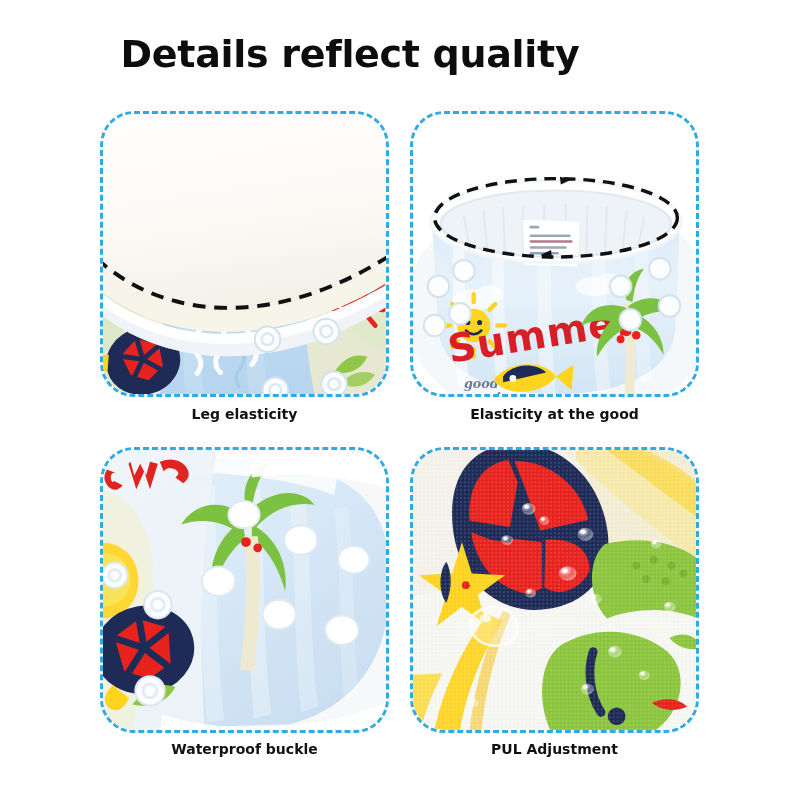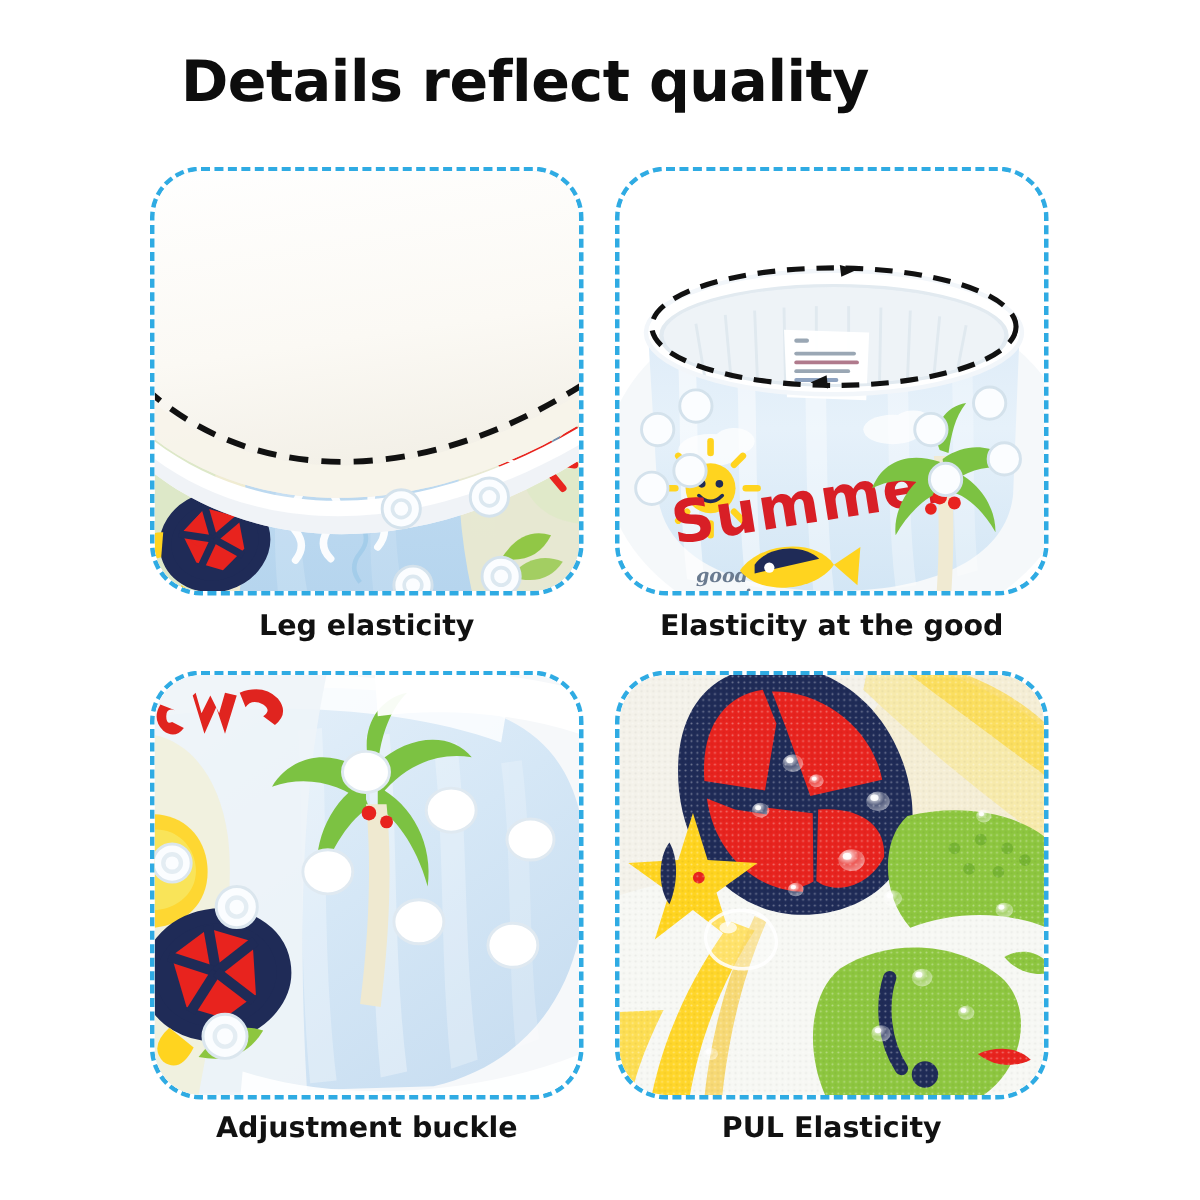--- a/index.html
+++ b/index.html
@@ -49,21 +49,21 @@
   }
   .p1 { left: 100px; top: 111px; }
   .p2 { left: 410px; top: 111px; }
   .p3 { left: 100px; top: 447px; }
   .p4 { left: 410px; top: 447px; }
 
   .caption {
     position: absolute;
     width: 289px;
     text-align: center;
-    font-size: 19px;
+    font-size: 14px;
     font-weight: 700;
     color: #111;
     font-family: "DejaVu Sans", sans-serif;
   }
   .c1 { left: 100px; top: 406px; }
   .c2 { left: 410px; top: 406px; }
   .c3 { left: 100px; top: 741px; }
   .c4 { left: 410px; top: 741px; }
 
   .fill { position: absolute; inset: 0; }
@@ -491,21 +491,21 @@
             </g>
         </g>
 
         <path d="M150 0 C200 -6 260 0 300 14 L300 44 C254 26 198 22 152 28 Z" fill="#ffffff" opacity="0.95"></path>
 
         <path d="M60 270 C130 292 220 286 290 258 L292 290 L58 292 Z" fill="#ffffff" opacity="0.9"></path>
       </g>
     </svg>
   </div>
 </div>
-<div class="caption c3">Adjustment buckle</div>
+<div class="caption c3">Waterproof buckle</div>
 
 <div class="panel p4">
   <div class="panel-inner">
     <svg class="fill" viewBox="0 0 289 286" preserveAspectRatio="xMidYMid slice">
       <defs>
         <pattern id="pulweave" width="4" height="4" patternUnits="userSpaceOnUse">
           <rect width="4" height="4" fill="none"></rect>
           <circle cx="1" cy="1" r="0.7" fill="#ffffff" opacity="0.35"></circle>
           <circle cx="3" cy="3" r="0.7" fill="#000000" opacity="0.05"></circle>
         </pattern>
@@ -627,13 +627,13 @@
             </g>
           <g>
               <ellipse cx="262" cy="160" rx="6" ry="5" fill="url(#drop)"></ellipse>
               <ellipse cx="260" cy="158.2" rx="2" ry="1.7" fill="#ffffff" opacity="0.9"></ellipse>
             </g>
         </g>
       </g>
     </svg>
   </div>
 </div>
-<div class="caption c4">PUL Elasticity</div>
+<div class="caption c4">PUL Adjustment</div>
 
 </body></html>

